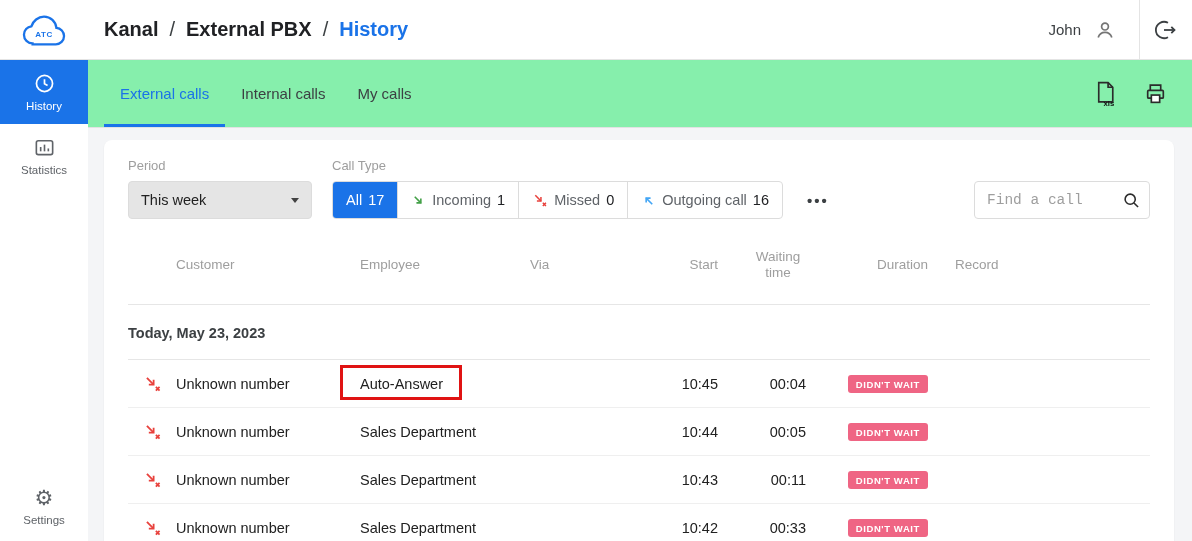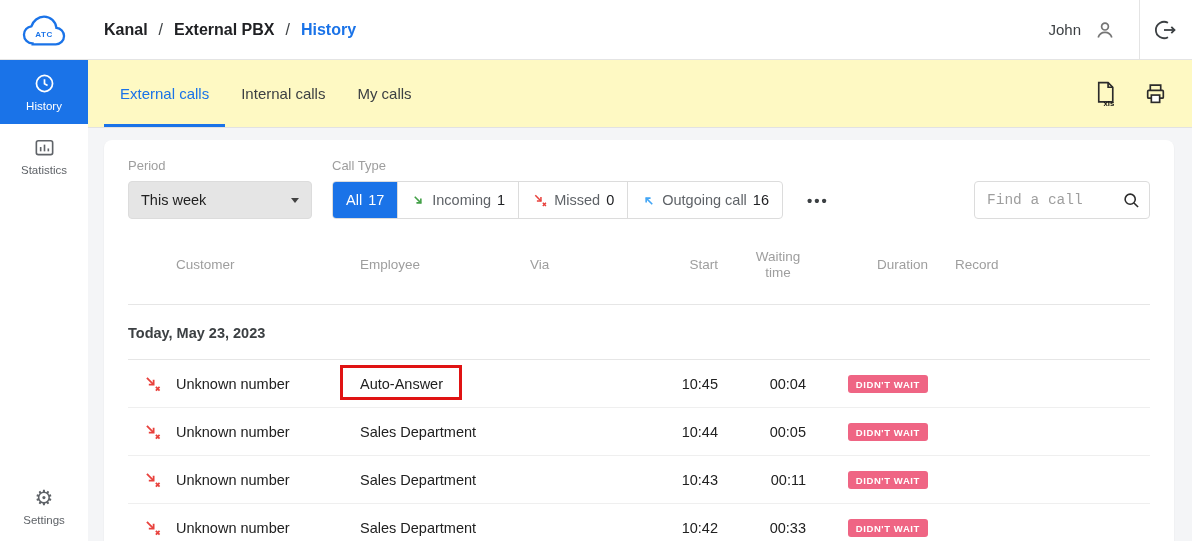--- a/index.html
+++ b/index.html
@@ -10,42 +10,42 @@
     --accent:#1a73e8; --badge:#ef6584; --missed:#e8413c;
     --incoming:#43a047; --outgoing:#42a5f5; --annotation:#e01313;
   }
   svg { display:block; }
 
   
   .header { display:flex; align-items:center; height:60px; background:#fff; border-bottom:1px solid #e4e4e4; }
   .logo-box { width:88px; height:60px; display:flex; align-items:center; justify-content:center; position:relative; cursor:pointer; }
   .logo-wrap { position:relative; width:54px; height:42px; }
   .logo-text { position:absolute; left:0; right:0; top:21px; text-align:center; font-size:8px; font-weight:bold; color:var(--accent); letter-spacing:.5px; }
-  .breadcrumb { display:flex; align-items:center; gap:11px; padding-left:16px; font-size:16px; font-weight:bold; color:#202124; }
+  .breadcrumb { display:flex; align-items:center; gap:11px; padding-left:16px; font-size:20px; font-weight:bold; color:#202124; }
   .crumb { cursor:pointer; }
   .crumb-sep { color:#3c4043; font-weight:normal; }
   .crumb-current { color:var(--accent); }
   .header-right { margin-left:auto; display:flex; align-items:center; height:100%; }
   .user-name { font-size:15px; color:#3c4043; margin-right:12px; }
   .user-icon-btn { margin-right:22px; cursor:pointer; }
   .header-divider { width:1px; align-self:stretch; background:#e4e4e4; }
   .logout-btn { width:52px; display:flex; align-items:center; justify-content:center; cursor:pointer; }
 
   
   .app-body { display:flex; height:481px; }
   .sidebar { width:88px; background:#fff; display:flex; flex-direction:column; }
   .nav-item { height:64px; display:flex; flex-direction:column; align-items:center; justify-content:center; gap:5px; color:#5f6368; font-size:11.5px; cursor:pointer; }
   .nav-item.active { background:var(--accent); color:#fff; }
   .nav-item.bottom { margin-top:auto; margin-bottom:6px; height:58px; }
   .gear-glyph { font-size:21px; line-height:22px; }
 
   .main { flex:1; display:flex; flex-direction:column; background:#f4f5f7; min-width:0; }
 
   
-  .tab-bar { height:68px; display:flex; align-items:stretch; background:#fef9c3; border-bottom:1px solid #e2e2e2; padding-left:16px; }
+  .tab-bar { height:68px; display:flex; align-items:stretch; background:#86efac; border-bottom:1px solid #e2e2e2; padding-left:16px; }
   .tab { display:flex; align-items:center; padding:3px 16px 0; font-size:15px; color:#3c4043; border-bottom:3px solid transparent; cursor:pointer; }
   .tab.active { color:var(--accent); border-bottom-color:var(--accent); }
   .tab-actions { margin-left:auto; display:flex; align-items:center; gap:24px; padding-right:24px; }
   .icon-btn { cursor:pointer; }
 
   
   .card { margin:12px 18px 0 16px; height:401px; background:#fff; border-radius:8px 8px 0 0;
           box-shadow:0 1px 2px rgba(0,0,0,.07); padding:18px 24px 0; overflow:hidden; }
 
   

